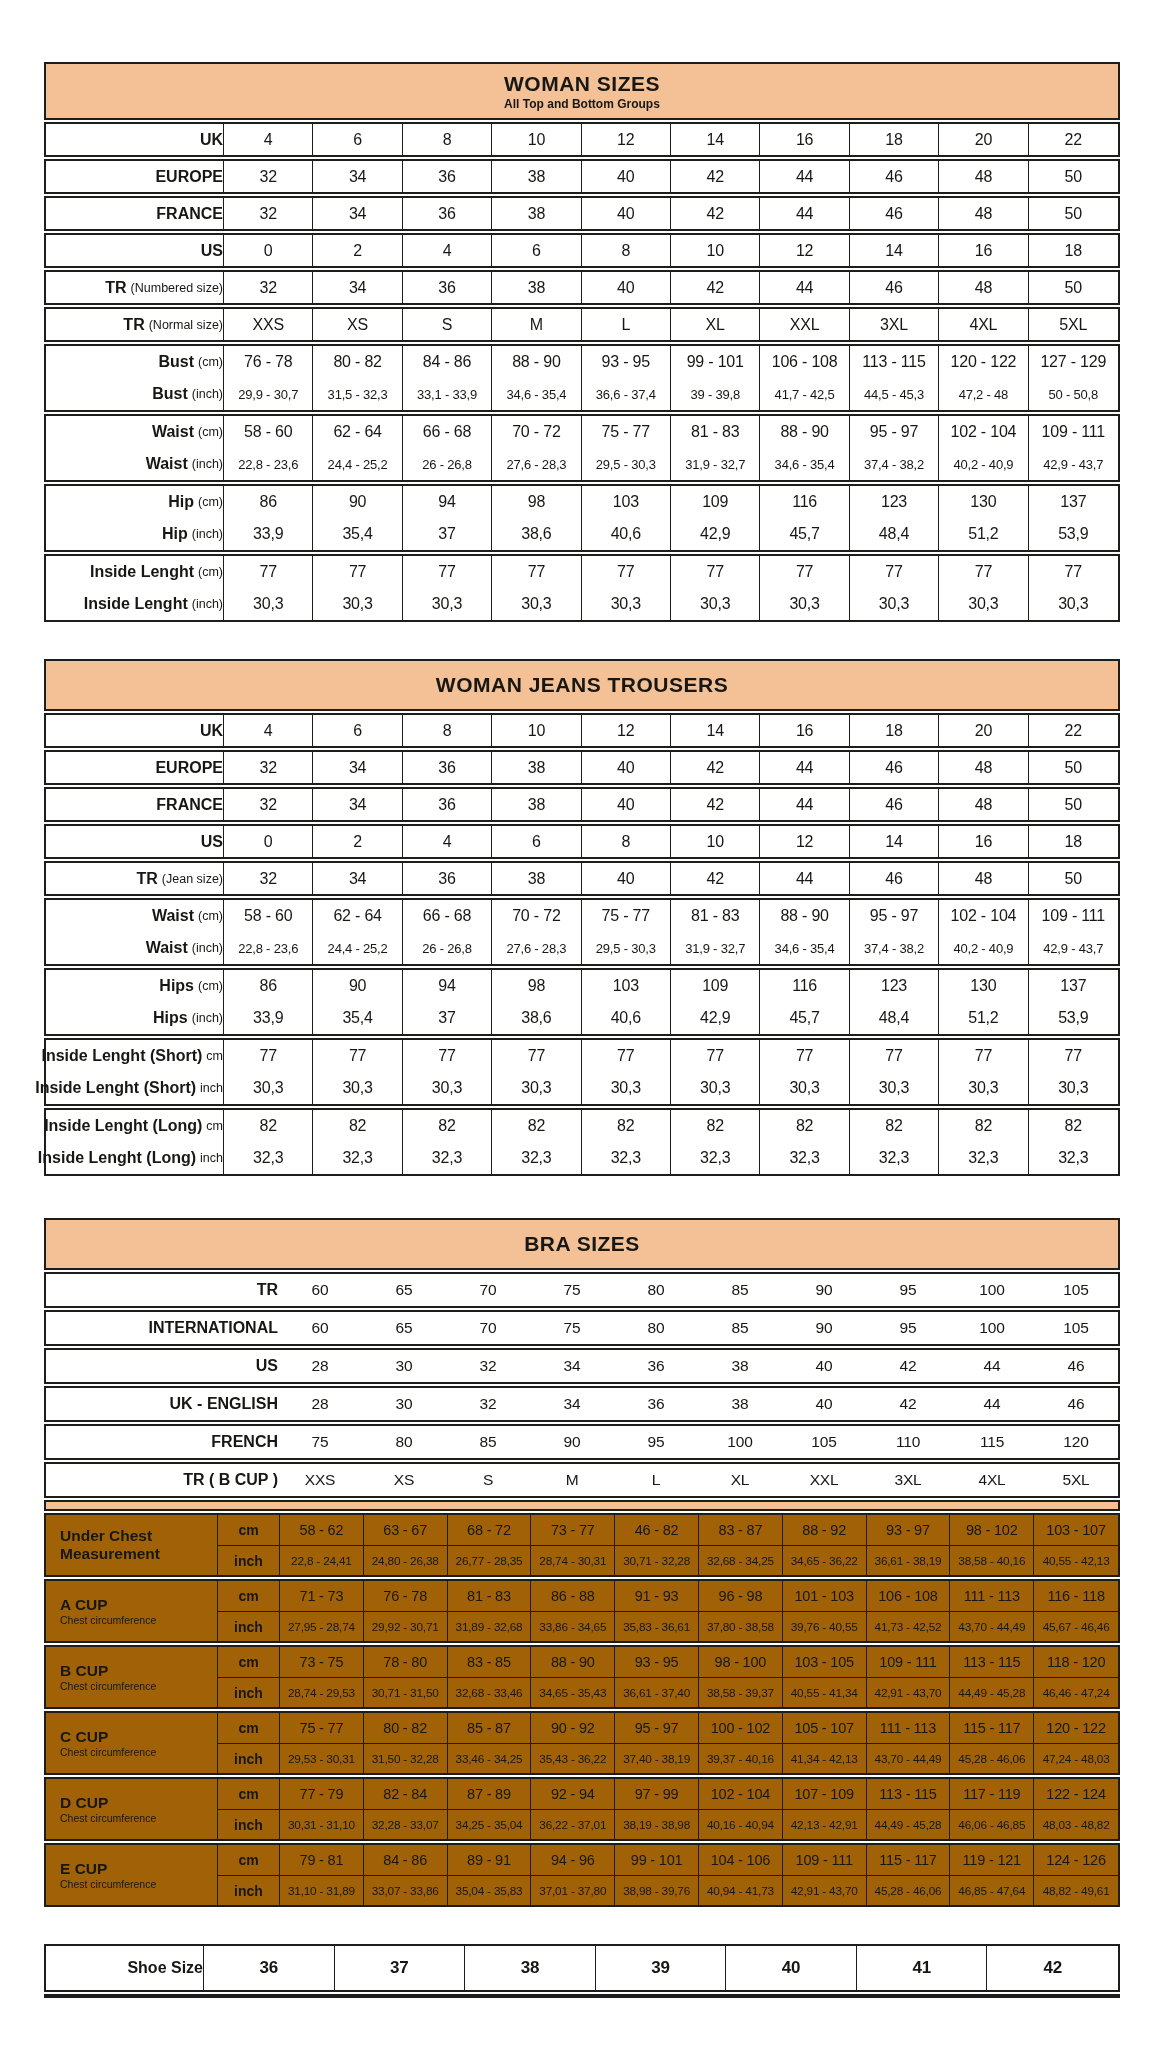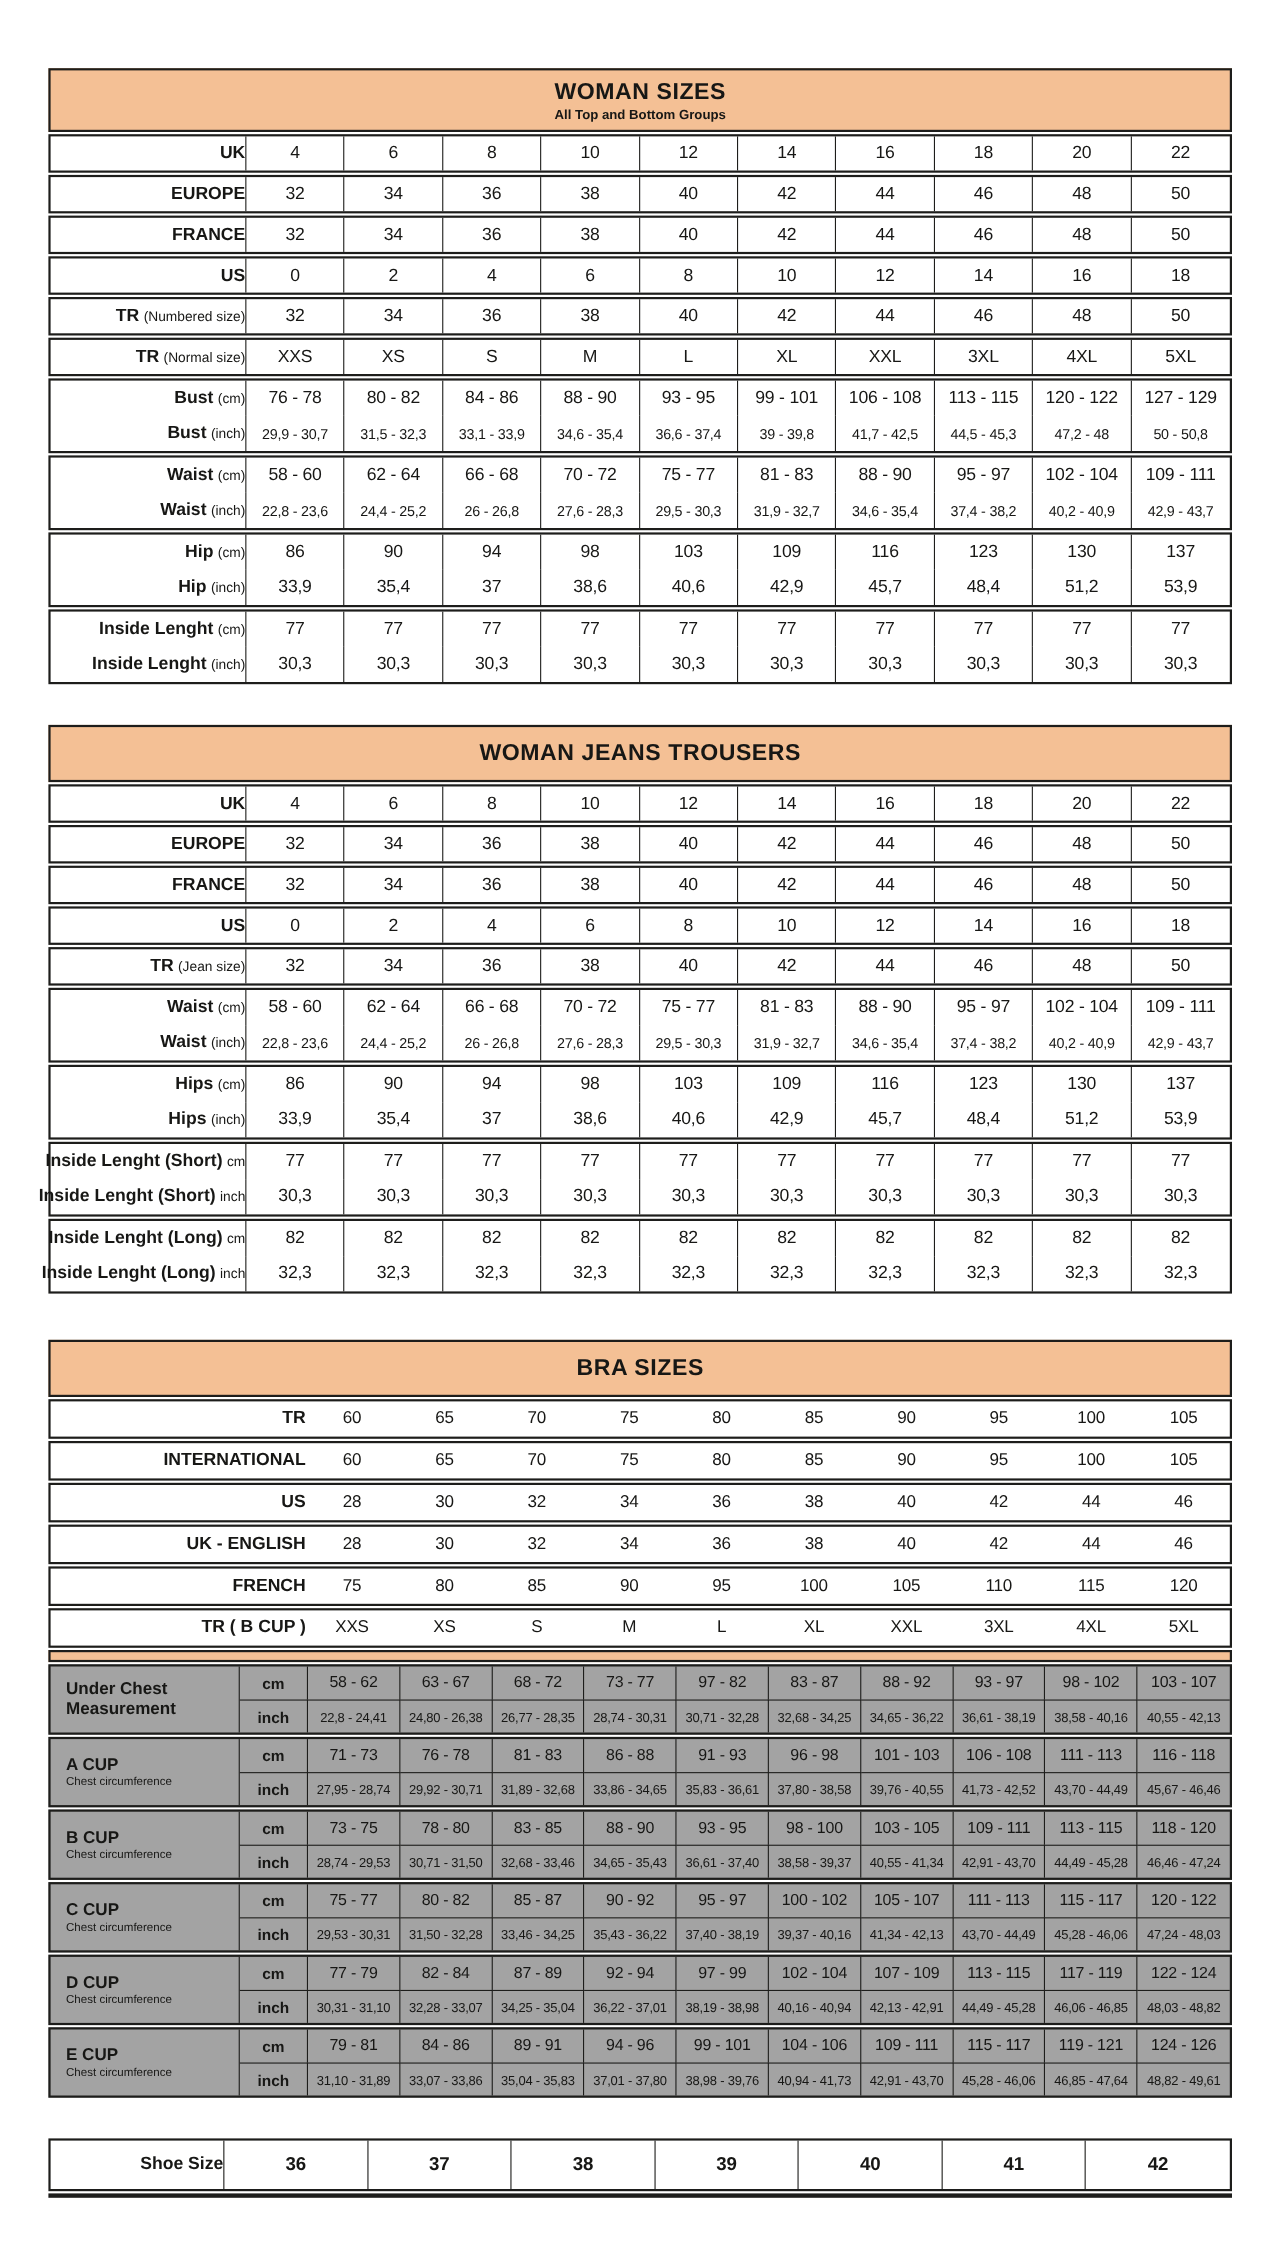--- a/index.html
+++ b/index.html
@@ -57,21 +57,21 @@
   .bra-top-grid .label-cell{border-right:none;}
   .bra-top-grid .value-cell{border-right:none;font-size:15.5px;}
 
   .bra-divider{
     height:11px;background:var(--peach);
     border:2px solid var(--line);margin-bottom:2px;
   }
 
   
   .bra-group{
-    border:2px solid var(--line);background:#a3a3a3;margin-bottom:2px;
+    border:2px solid var(--line);background:#a16207;margin-bottom:2px;
     display:grid;grid-template-columns:172px 62px repeat(10,1fr);
     grid-auto-rows:30px;
   }
   .bra-label{
     grid-row:span 2;border-right:1.5px solid var(--line);
     display:flex;flex-direction:column;justify-content:center;
     padding-left:14px;padding-right:6px;
   }
   .bra-label .label-main{font-size:15.5px;line-height:1.15;white-space:normal;}
   .bra-sub{font-size:10.5px;font-weight:400;margin-top:1px;}
@@ -691,21 +691,21 @@
     <div id="bra-measure-body">
         <div class="bra-group">
           <div class="bra-label">
             <span class="label-main">Under Chest Measurement</span>
           </div>
           <div class="bra-unit">cm</div>
           <div class="bra-val">58 - 62</div>
           <div class="bra-val">63 - 67</div>
           <div class="bra-val">68 - 72</div>
           <div class="bra-val">73 - 77</div>
-          <div class="bra-val">97 - 82</div>
+          <div class="bra-val">46 - 82</div>
           <div class="bra-val">83 - 87</div>
           <div class="bra-val">88 - 92</div>
           <div class="bra-val">93 - 97</div>
           <div class="bra-val">98 - 102</div>
           <div class="bra-val last">103 - 107</div>
           <div class="bra-unit row2">inch</div>
           <div class="bra-val inch row2">22,8 - 24,41</div>
           <div class="bra-val inch row2">24,80 - 26,38</div>
           <div class="bra-val inch row2">26,77 - 28,35</div>
           <div class="bra-val inch row2">28,74 - 30,31</div>

